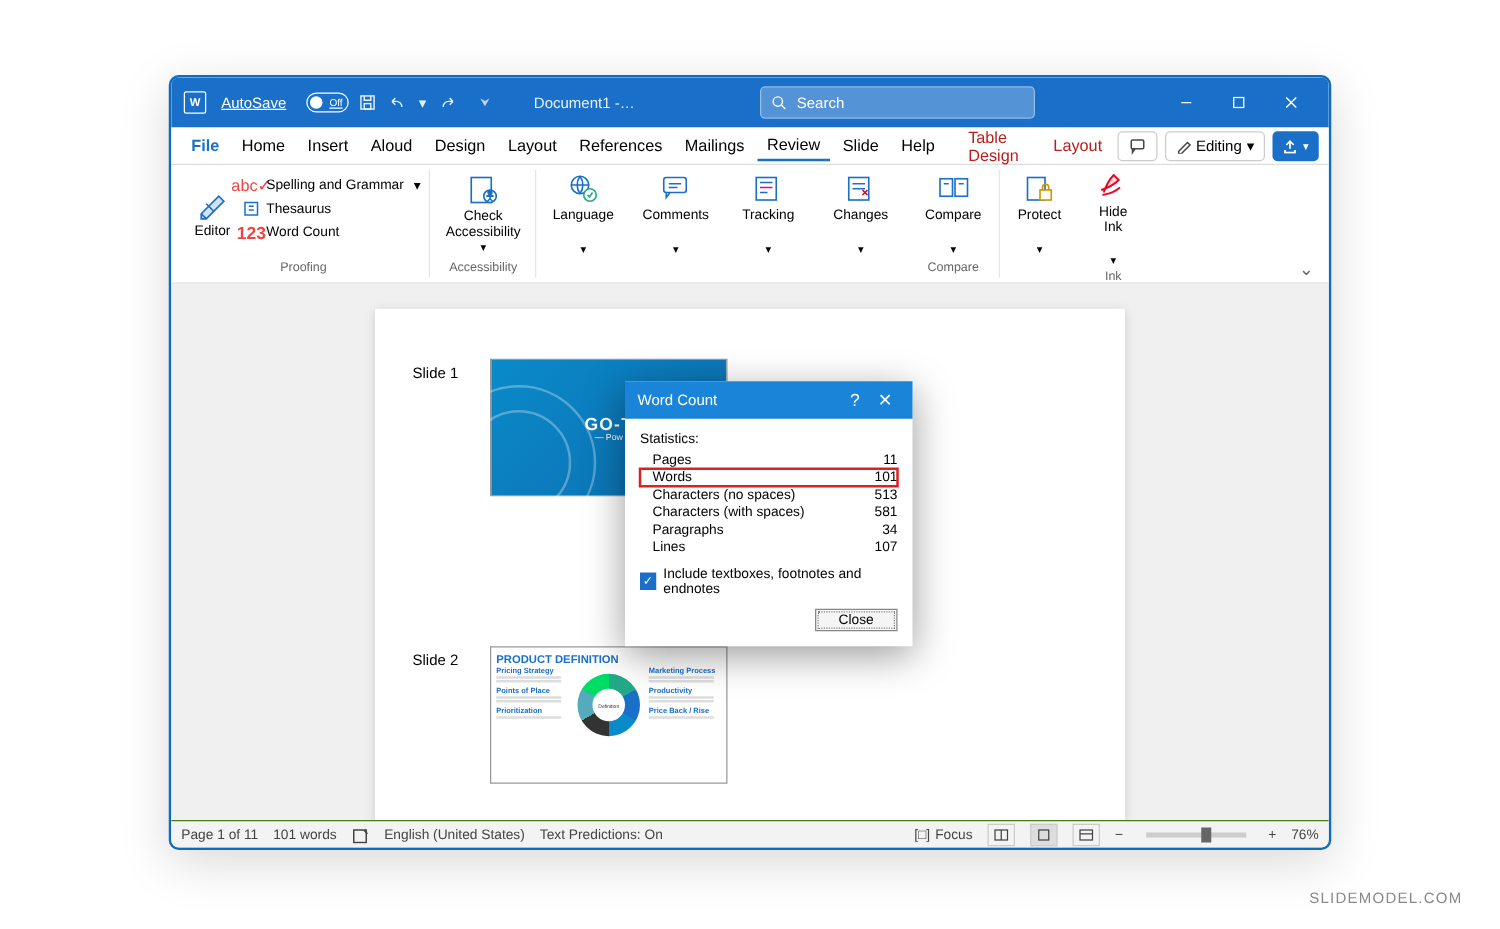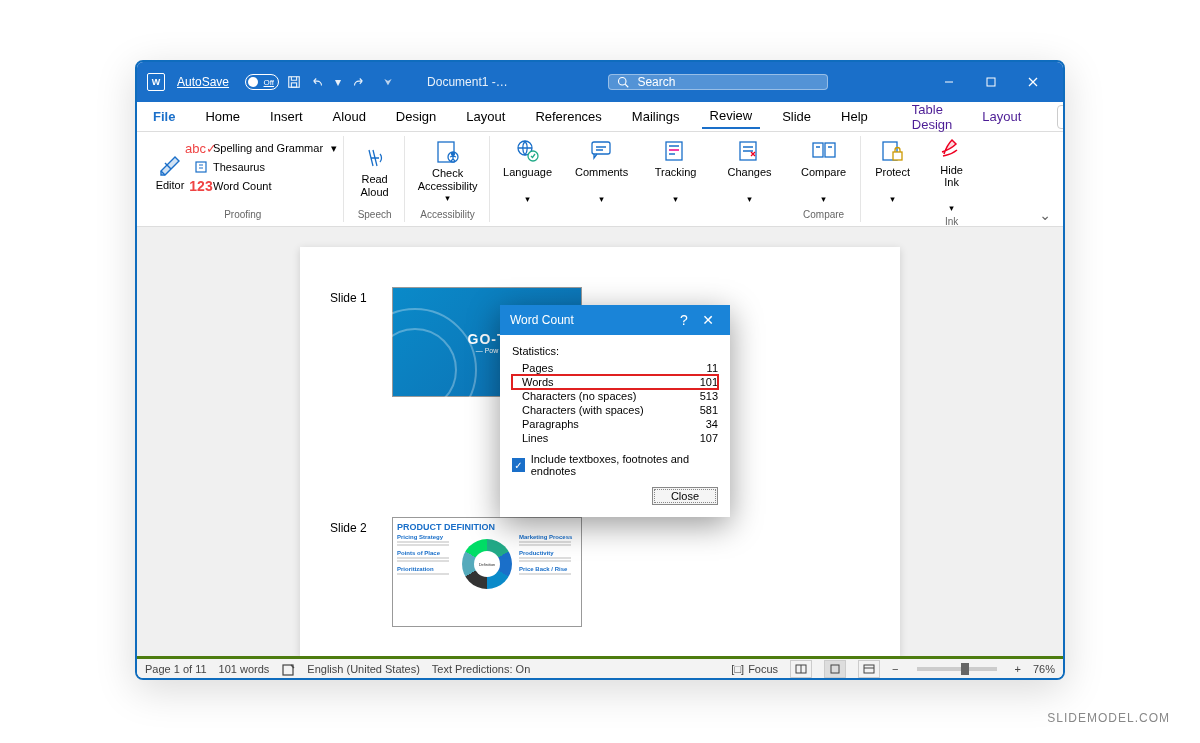--- a/index.html
+++ b/index.html
@@ -6,28 +6,28 @@
 body { background: #fff; width: 1200px; height: 743px; position: relative; }
 .outer { position: absolute; top: 60px; left: 135px; width: 930px; height: 620px; border: 2px solid #0f6cbd; border-radius: 8px; overflow: hidden; box-shadow: 0 10px 40px rgba(0,0,0,0.15); background: #fff; }
 .titlebar { height: 40px; background: #1a6fc9; display: flex; align-items: center; padding: 0 10px; color: #fff; font-size: 12px; }
 .titlebar .qat { display: flex; align-items: center; gap: 6px; }
 .titlebar .wicon { width: 18px; height: 18px; border: 1px solid #fff; border-radius: 2px; display: flex; align-items: center; justify-content: center; font-size: 9px; font-weight: bold; }
 .titlebar .autosave { display: flex; align-items: center; gap: 16px; margin-left: 6px; text-decoration: underline; }
 .titlebar .toggle { width: 34px; height: 16px; border: 1px solid #fff; border-radius: 8px; display: flex; align-items: center; position: relative; font-size: 8px; padding-right: 4px; justify-content: flex-end; }
 .titlebar .toggle::before { content: ""; width: 10px; height: 10px; background: #fff; border-radius: 50%; position: absolute; left: 2px; }
 .titlebar .ticon { width: 18px; height: 18px; display: flex; align-items: center; justify-content: center; opacity: .9; }
 .titlebar .docname { margin-left: 30px; opacity: .9; }
-.titlebar .search { margin-left: auto; margin-right: auto; width: 220px; height: 16px; background: rgba(255,255,255,.25); border: 1px solid rgba(255,255,255,.4); border-radius: 4px; display: flex; align-items: center; padding: 0 8px; gap: 8px; }
+.titlebar .search { margin-left: auto; margin-right: auto; width: 220px; height: 26px; background: rgba(255,255,255,.25); border: 1px solid rgba(255,255,255,.4); border-radius: 4px; display: flex; align-items: center; padding: 0 8px; gap: 8px; }
 .titlebar .wbtns { display: flex; gap: 2px; }
 .titlebar .wbtn { width: 40px; height: 28px; display: flex; align-items: center; justify-content: center; }
-.menubar { height: 30px; background: #fff; display: flex; align-items: center; padding: 0 8px; gap: 14px; border-bottom: 1px solid #ddd; font-size: 13px; justify-content: space-between; }
+.menubar { height: 30px; background: #fff; display: flex; align-items: center; padding: 0 8px; gap: 2px; border-bottom: 1px solid #ddd; font-size: 13px; justify-content: space-between; }
 .menubar .tab { padding: 4px 8px; cursor: pointer; }
 .menubar .tab.file { color: #1a6fc9; font-weight: 600; }
 .menubar .tab.active { border-bottom: 2px solid #1a6fc9; }
-.menubar .tab.ctx { color: #4c1d95; }
+.menubar .tab.ctx { color: #b91c1c; }
 .menubar .spacer { flex: 1; }
 .menubar .chipwrap { display: flex; align-items: center; gap: 6px; }
 .menubar .chipbox { border: 1px solid #ccc; border-radius: 4px; height: 24px; padding: 0 8px; display: flex; align-items: center; gap: 4px; font-size: 12px; }
 .menubar .sharebox { background: #1a6fc9; color: #fff; height: 24px; padding: 0 8px; display: flex; align-items: center; border-radius: 4px; gap:4px; }
 .ribbon { height: 95px; background: #fff; border-bottom: 1px solid #ddd; display: flex; padding: 4px 6px; gap: 2px; font-size: 12px; }
 .group { display: flex; flex-direction: column; align-items: center; padding: 0 6px; border-right: 1px solid #e5e5e5; }
 .group:last-child { border-right: none; }
 .group .items { display: flex; gap: 2px; flex: 1; }
 .group .glabel { font-size: 10px; color: #666; padding: 2px 0; }
 .bigbtn { display: flex; flex-direction: column; align-items: center; justify-content: center; width: 60px; gap: 2px; text-align: center; font-size: 11px; line-height: 1.1; }
@@ -62,21 +62,21 @@
 .dialog-title { height: 30px; background: #1a84d8; color: #fff; display: flex; align-items: center; padding: 0 10px; font-size: 12px; }
 .dialog-title .dtext { flex: 1; }
 .dialog-title .dbtn { width: 24px; text-align: center; font-size: 14px; cursor:pointer; }
 .dialog-body { padding: 10px 12px 12px; }
 .dialog-body .stat-head { margin-bottom: 4px; font-size:11px; }
 .dialog-body .stat-row { display: flex; justify-content: space-between; padding: 1px 0 1px 10px; font-size:11px;}
 .dialog-body .stat-row.hl { outline: 2px solid #e02020; outline-offset: -1px; }
 .dialog-body .chk { display: flex; align-items: center; gap: 6px; margin-top: 8px; font-size:11px;}
 .dialog-body .chkbox { width: 14px; height: 14px; background: #1a6fc9; color:#fff; display:flex; align-items:center; justify-content:center; font-size:10px;}
 .dialog-body .closebtn { float: right; margin-top: 10px; border: 1px solid #888; background: #f5f5f5; padding: 2px 18px; font-size:11px; outline:1px dotted #888; outline-offset:-3px;}
-.statusbar { position: absolute; bottom: 0; left: 0; right: 0; height: 22px; background: #f3f3f3; border-top: 3px solid #4d7c0f; display: flex; align-items: center; font-size: 11px; padding: 0 8px; gap: 12px; color: #444; }
+.statusbar { position: absolute; bottom: 0; left: 0; right: 0; height: 22px; background: #f3f3f3; border-top: 1px solid #4d7c0f; display: flex; align-items: center; font-size: 11px; padding: 0 8px; gap: 12px; color: #444; }
 .statusbar .sitem { display:flex; align-items:center; gap:4px;}
 .statusbar .spacer { flex: 1; }
 .statusbar .viewbtn { width:22px; height:18px; border:1px solid #ccc; display:flex; align-items:center; justify-content:center; font-size:10px;}
 .statusbar .viewbtn.active { background:#ddd; }
 .statusbar .zoomslider { width: 80px; height: 4px; background: #ccc; position: relative; margin:0 6px;}
 .statusbar .zoomslider::after { content:""; width:8px; height:12px; background:#666; position:absolute; top:-4px; left:55%; }
 .watermark { position: absolute; bottom: 18px; right: 30px; font-size: 12px; letter-spacing: 1px; color: #888; }
 svg { display:block; }
 </style>
 </head>
@@ -214,35 +214,20 @@
           <div class="smallbtn">
               <span class="sicon" style="font-size:14px;font-weight:bold;">123</span>
               <span>Word Count</span>
             </div>
         </div>
       </div>
       <div class="glabel">Proofing</div>
     </div>
     <div class="group">
       <div class="items">
-        <div class="bigbtn" style="width:46px;">
-          <span class="bicon">
-              <svg width="24" height="24" fill="none" stroke="#1a6fc9" stroke-width="1.3">
-                <path d="M6 4l4 16M10 4l4 16M8 12h8"></path>
-                <path d="M17 8c2 2 2 6 0 8" stroke="#1a6fc9"></path>
-              </svg>
-            </span>
-          <span style="white-space:pre-line;">Read
-Aloud</span>
-        </div>
-      </div>
-      <div class="glabel">Speech</div>
-    </div>
-    <div class="group">
-      <div class="items">
         <div class="bigbtn" style="width:70px;">
           <span class="bicon">
               <svg width="26" height="26" fill="none" stroke="#1a6fc9" stroke-width="1.3">
                 <rect x="3" y="3" width="16" height="20"></rect>
                 <circle cx="18" cy="18" r="5" fill="#fff"></circle>
                 <circle cx="18" cy="15" r="1.5" fill="#1a6fc9"></circle>
                 <path d="M15 18l3-1 3 1M18 17v3l-2 2m2-2l2 2"></path>
               </svg>
             </span>
           <span style="white-space:pre-line;">Check

